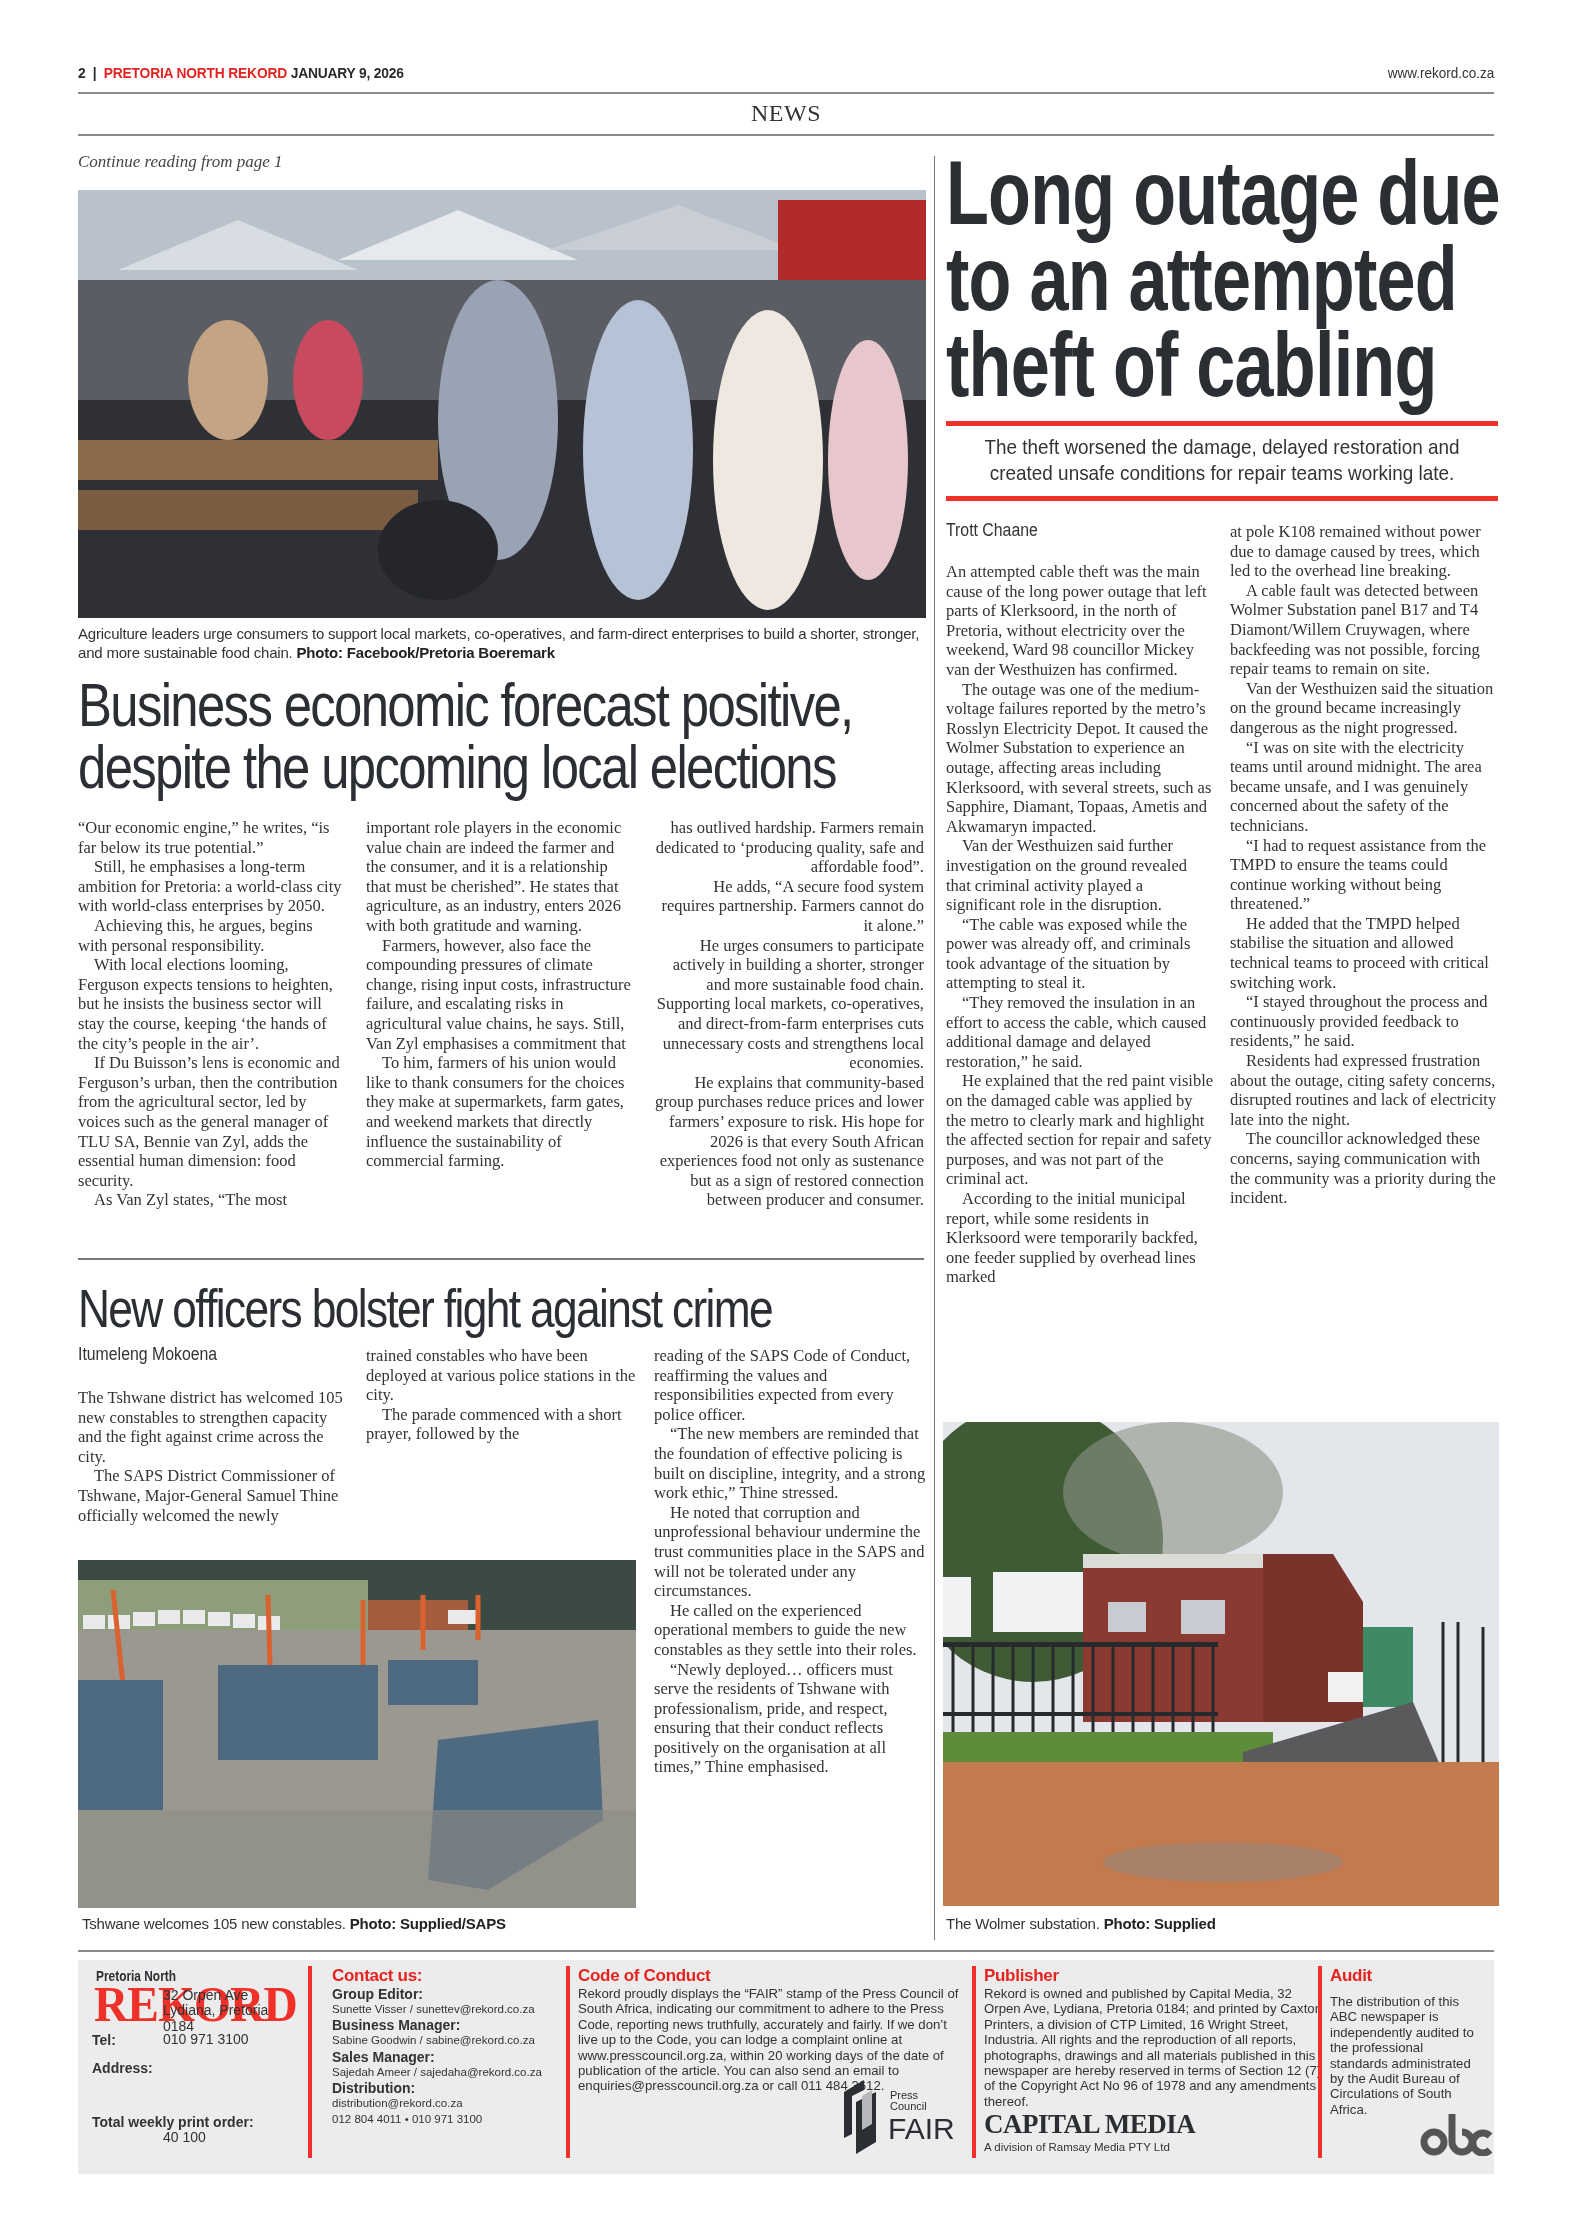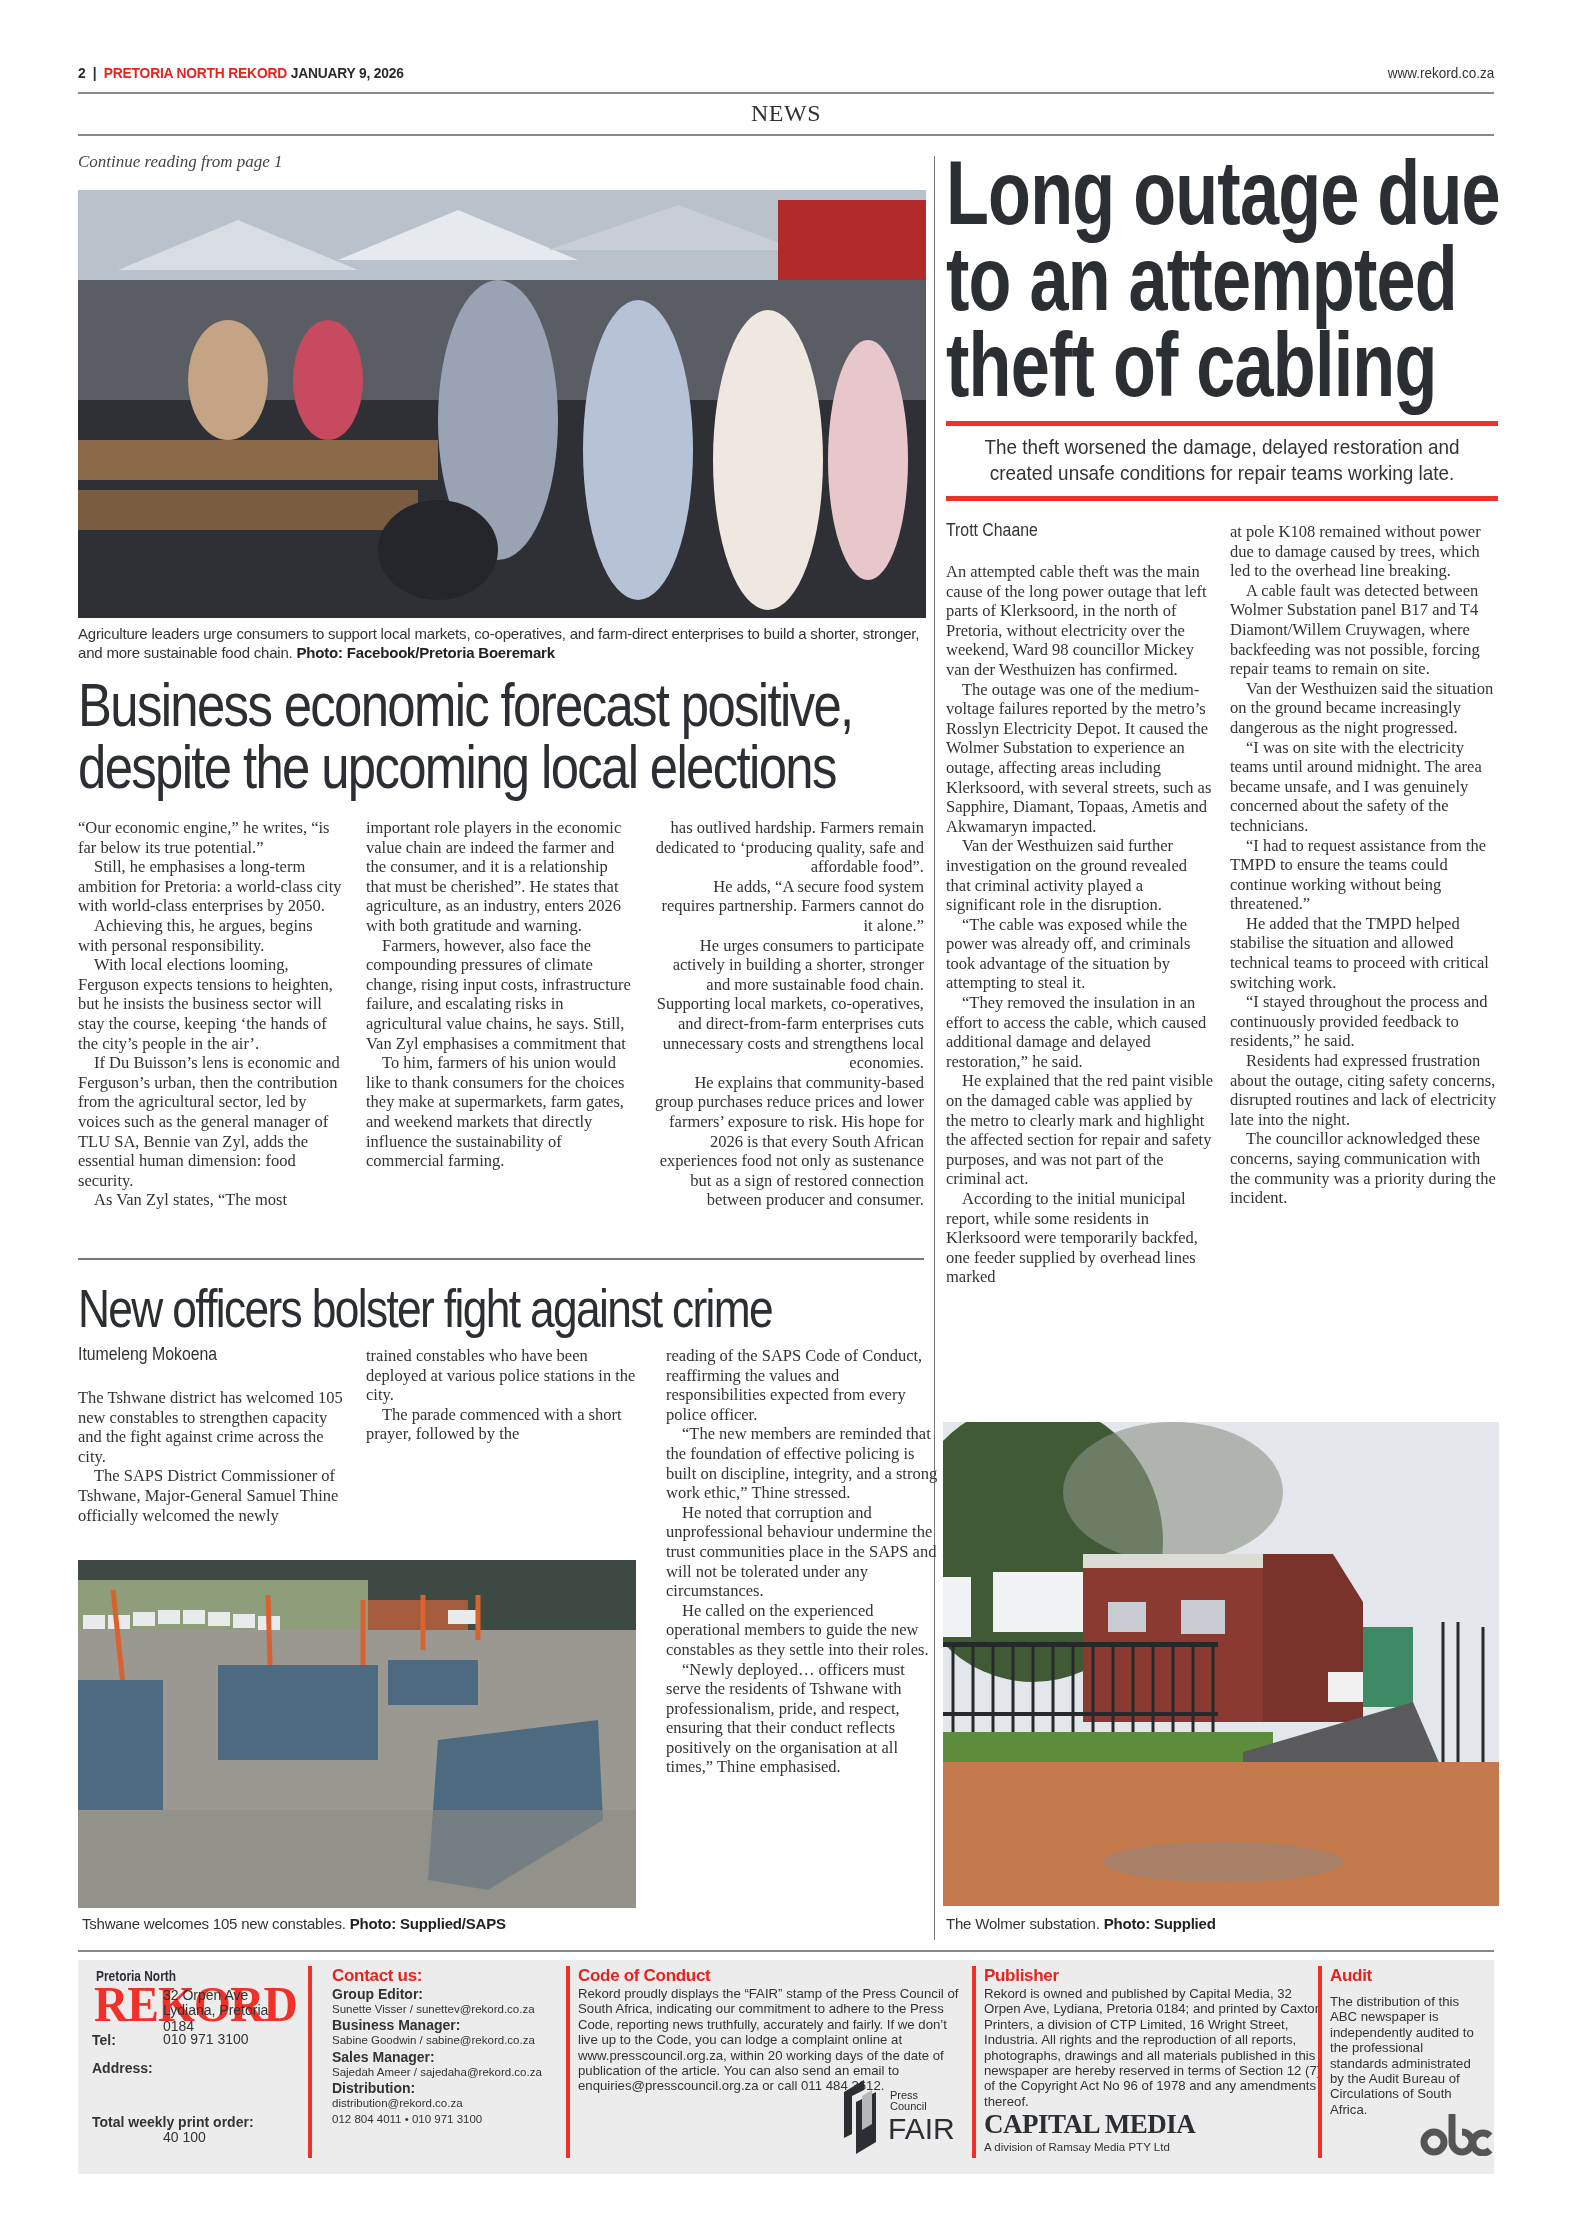--- a/index.html
+++ b/index.html
@@ -201,21 +201,21 @@
 <div class="abs byline" style="left:78px; top:1344px;">Itumeleng Mokoena</div>
 
 <div class="abs col" style="left:78px; top:1388px; width:268px;">
   <p>The Tshwane district has welcomed 105 new constables to strengthen capacity and the fight against crime across the city.</p>
   <p class="ind">The SAPS District Commissioner of Tshwane, Major-General Samuel Thine officially welcomed the newly</p>
 </div>
 <div class="abs col" style="left:366px; top:1346px; width:270px;">
   <p>trained constables who have been deployed at various police stations in the city.</p>
   <p class="ind">The parade commenced with a short prayer, followed by the</p>
 </div>
-<div class="abs col" style="left:654px; top:1346px; width:272px;margin-left:12px;">
+<div class="abs col" style="left:654px; top:1346px; width:272px;">
   <p>reading of the SAPS Code of Conduct, reaffirming the values and responsibilities expected from every police officer.</p>
   <p class="ind">“The new members are reminded that the foundation of effective policing is built on discipline, integrity, and a strong work ethic,” Thine stressed.</p>
   <p class="ind">He noted that corruption and unprofessional behaviour undermine the trust communities place in the SAPS and will not be tolerated under any circumstances.</p>
   <p class="ind">He called on the experienced operational members to guide the new constables as they settle into their roles.</p>
   <p class="ind">“Newly deployed… officers must serve the residents of Tshwane with professionalism, pride, and respect, ensuring that their conduct reflects positively on the organisation at all times,” Thine emphasised.</p>
 </div>
 
 <div class="abs photo" style="left:78px; top:1560px; width:558px; height:348px;" aria-label="Police constables in parade formation inside a hall">
   <svg viewBox="0 0 558 348" preserveAspectRatio="none">
     <rect width="558" height="348" fill="#9a9891"></rect>

